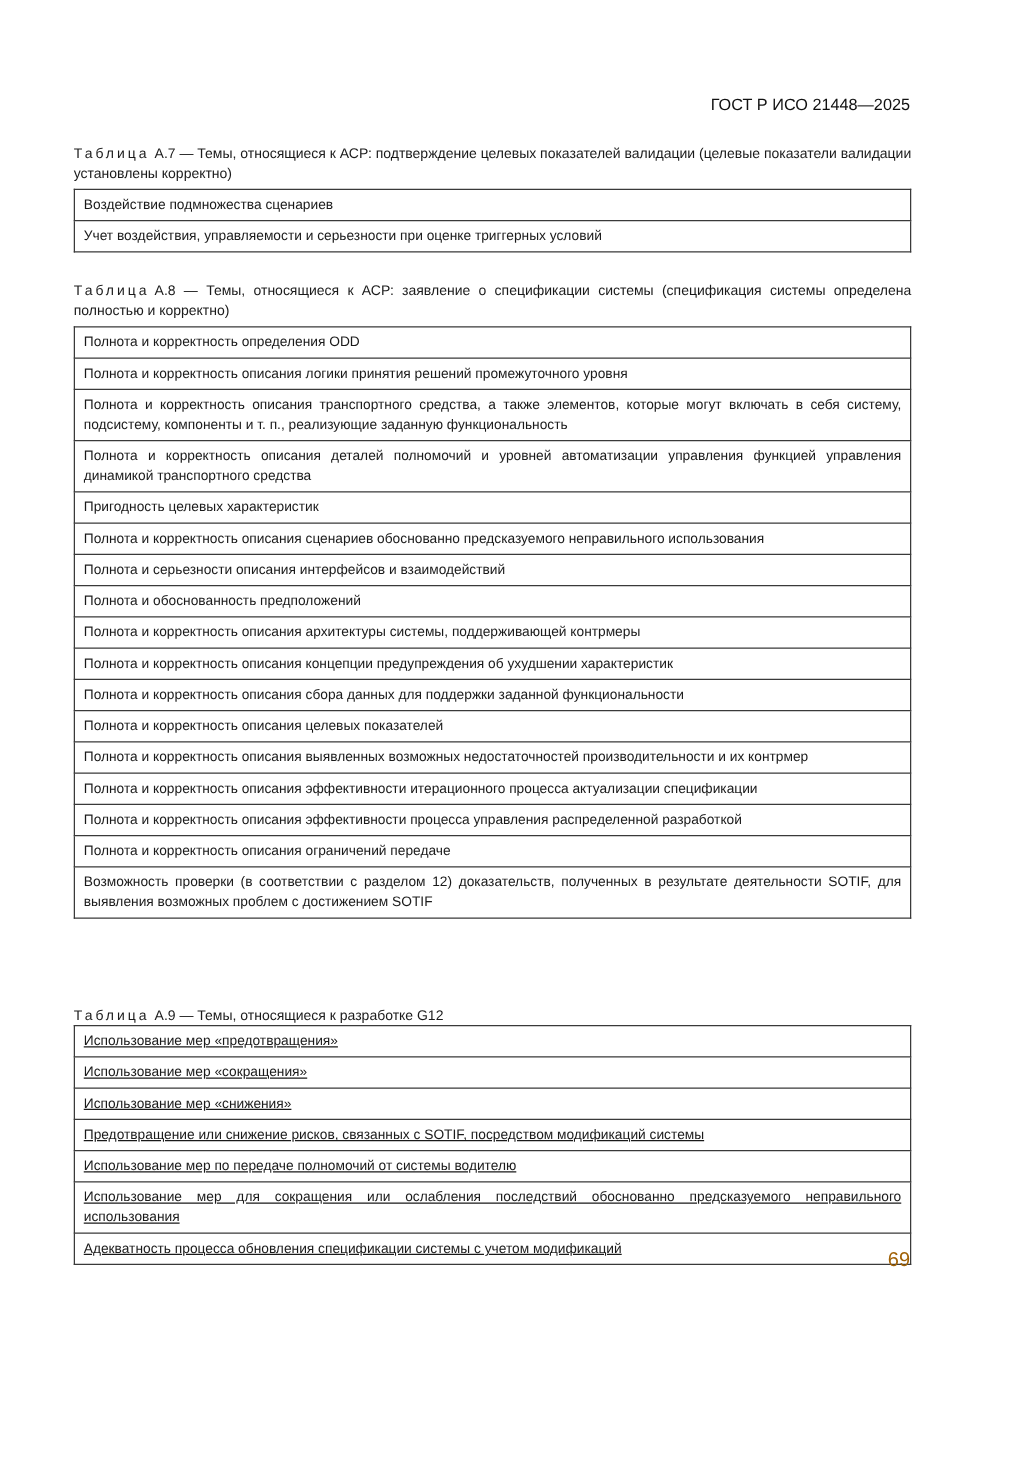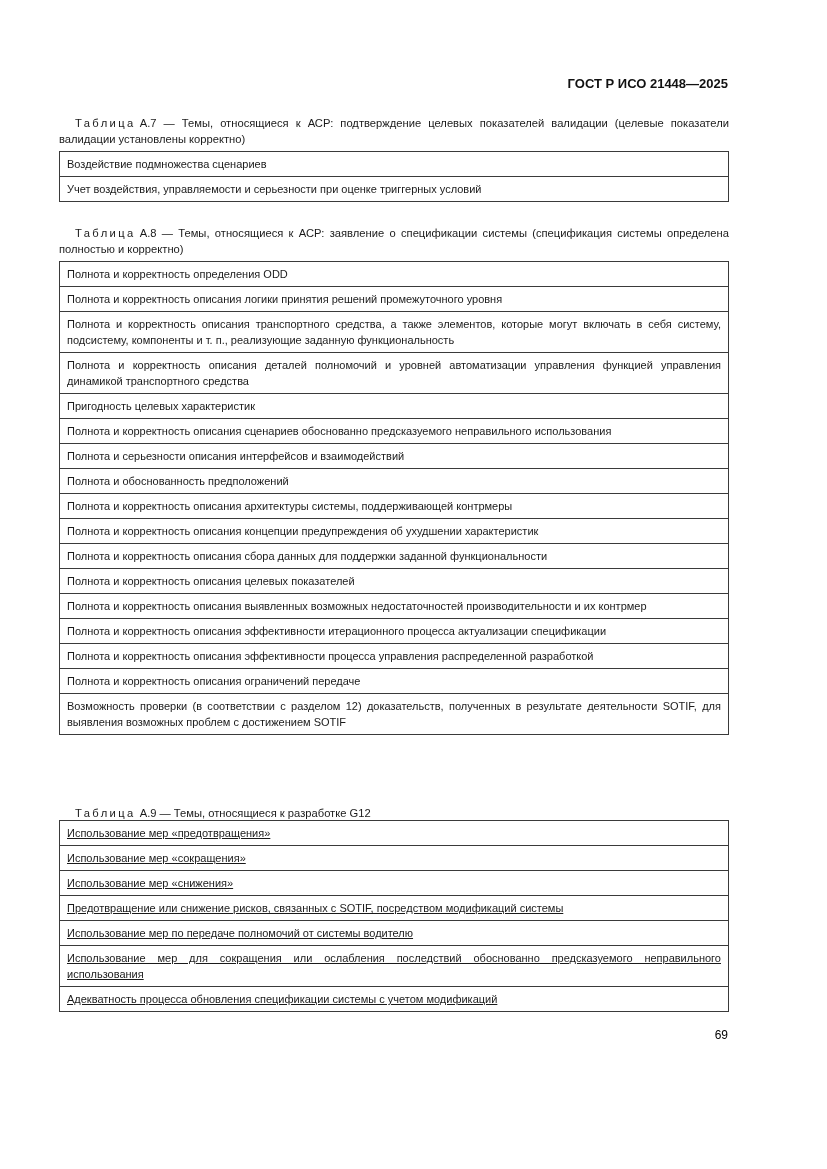--- a/index.html
+++ b/index.html
@@ -2,42 +2,42 @@
 <html><head>
   <meta charset="utf-8">
   <style>
     html, body { margin: 0; padding: 0; background: #ffffff; }
     body {
       width: 827px; height: 1169px; position: relative; overflow: hidden;
       font-family: "Liberation Sans", sans-serif; color: #1a1a1a;
     }
     .page-header {
       position: absolute; top: 76px; right: 99px;
-      font-size: 13px; font-weight: bold; color: #111;
+      font-size: 13px; font-weight: normal; color: #111;
     }
     .caption {
       position: absolute; left: 59px; width: 670px;
       font-size: 11.2px; line-height: 16px; color: #1a1a1a;
       text-align: justify;
     }
-    .caption .word-table { letter-spacing: 2.4px; margin-right: 4px; margin-left: 16px; }
+    .caption .word-table { letter-spacing: 2.4px; margin-right: 4px; }
     table.topics {
       position: absolute; left: 59px; width: 670px;
       border-collapse: collapse; table-layout: fixed;
     }
     table.topics td {
       border: 1.4px solid #3a3a3a;
       padding: 4px 7px 4px 7px;
       font-size: 11px; line-height: 16px; color: #1a1a1a;
       text-align: justify; vertical-align: top;
     }
     table.topics td.single { height: 16px; }
     .page-number {
-      position: absolute; top: 1028px; right: 99px;
-      font-size: 12px; color: #000000;
+      position: absolute; top: 1000px; right: 99px;
+      font-size: 16px; color: #a16207;
     }
   </style>
 </head>
 <body>
 
 <div class="page-header">ГОСТ Р ИСО 21448—2025</div>
 
 <div class="caption" style="top:115px;">
   <span class="word-table">Таблица</span><span>А.7 — Темы, относящиеся к АСР: подтверждение целевых показателей валидации (целевые показатели валидации установлены корректно)</span>
 </div>

